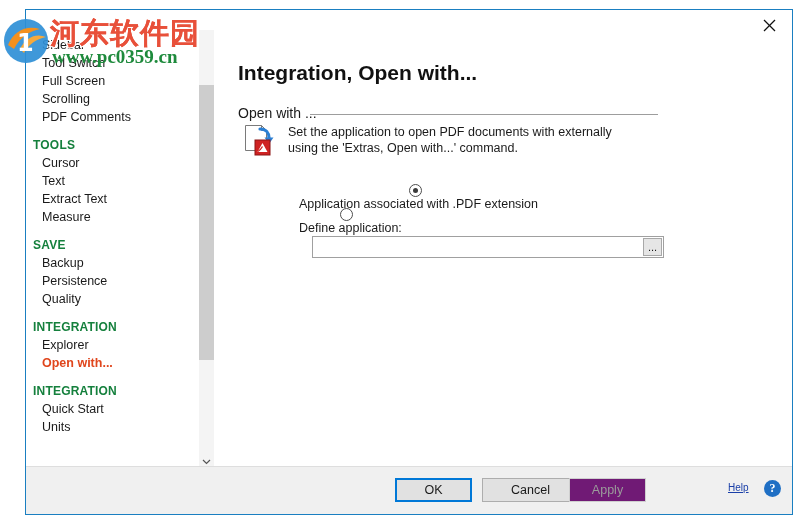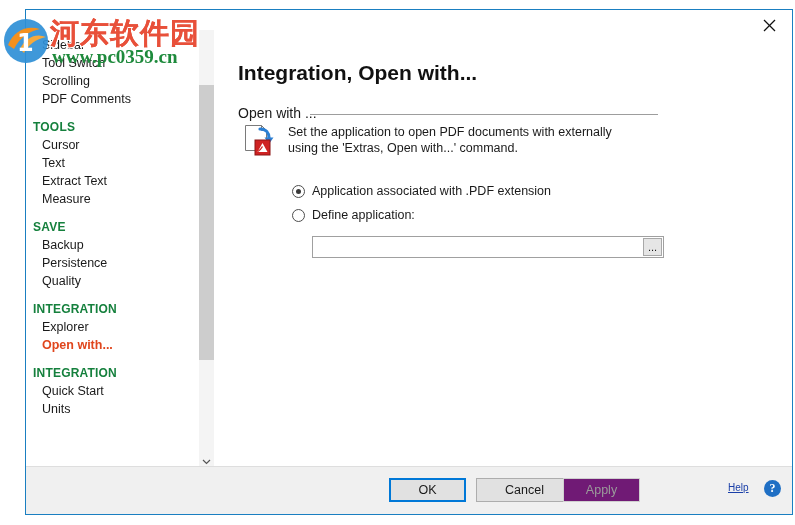--- a/index.html
+++ b/index.html
@@ -103,20 +103,21 @@
     display:flex;align-items:flex-start;
   }
   #pdf-icon{width:30px;height:32px;position:relative;flex:0 0 30px;}
   #desc-text{
     margin-left:14px;font-size:12.5px;color:#1a1a1a;line-height:16px;
   }
 
   .radio-row{
     position:absolute;left:76px;display:flex;align-items:center;
     cursor:pointer;
+    flex-direction:column;
   }
   #radio1{top:138px;}
   #radio2{top:162px;}
   .radio-mark{
     width:13px;height:13px;border:1px solid #4d4d4d;border-radius:50%;
     background:#ffffff;box-sizing:border-box;position:relative;
     flex:0 0 13px;
   }
   .radio-mark.on::after{
     content:"";position:absolute;left:3px;top:3px;
@@ -147,20 +148,21 @@
     position:absolute;left:0;bottom:0;width:100%;height:47px;
     background:#f0f0f0;border-top:1px solid #dedede;
   }
   .btn{
     position:absolute;top:11px;height:24px;
     font-size:12.5px;color:#1a1a1a;
     background:#e1e1e1;border:1px solid #adadad;box-sizing:border-box;
     display:flex;align-items:center;justify-content:center;
     cursor:pointer;
     font-family:"Liberation Sans","DejaVu Sans",sans-serif;
+    margin-left:6px;
   }
   #btn-ok{left:363px;width:77px;background:#e1e1e1;border:2px solid #0078d7;}
   #btn-cancel{left:450px;width:97px;}
   #btn-apply{left:537px;width:77px;color:#9b9b9b;background:#701a75;border-color:#cfcfcf;cursor:default;}
   #help-link{
     position:absolute;left:702px;top:15px;
     font-size:10px;color:#1a3fa8;text-decoration:underline;cursor:pointer;
   }
   #help-icon{
     position:absolute;left:738px;top:13px;width:17px;height:17px;
@@ -212,20 +214,21 @@
       </svg>
     </div>
   </div>
 
   <div id="sidebar">
     <div class="nav-gap" style="height:18px"></div>
 
     <div class="nav-group">
       <div class="nav-item">Sidebar</div>
       <div class="nav-item">Tool Switch</div>
+      <div class="nav-item">Full Screen</div>
       <div class="nav-item">Scrolling</div>
       <div class="nav-item">PDF Comments</div>
     </div>
 
     <div class="nav-gap"></div>
     <div class="nav-group">
       <div class="nav-header">TOOLS</div>
       <div class="nav-item">Cursor</div>
       <div class="nav-item">Text</div>
       <div class="nav-item">Extract Text</div>

